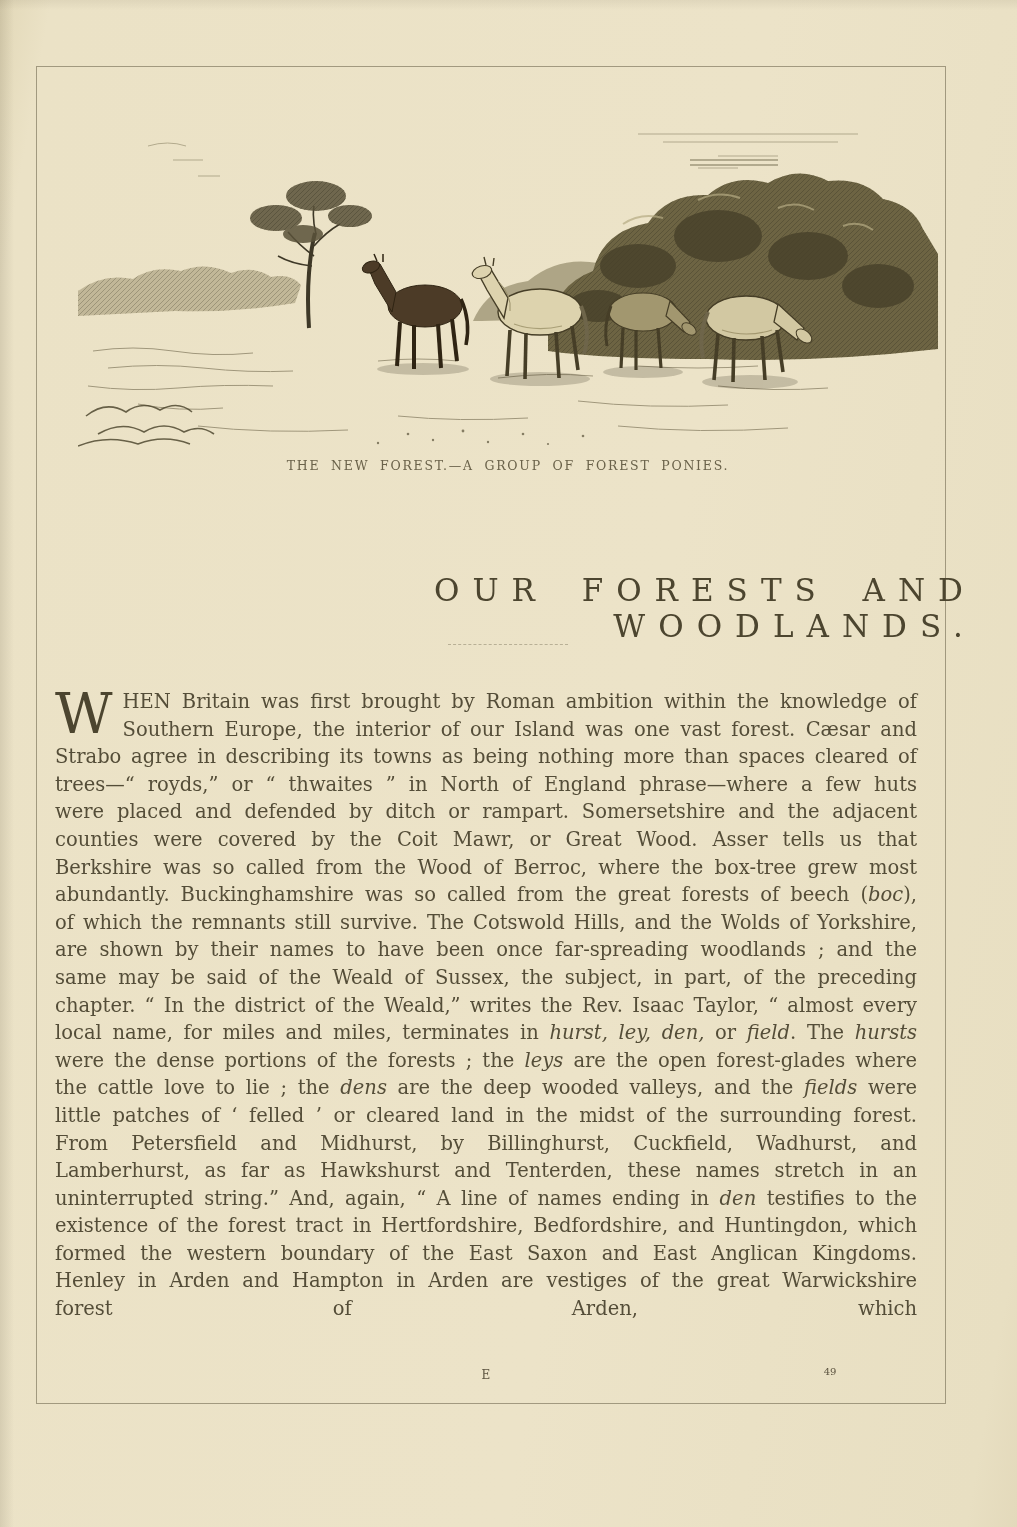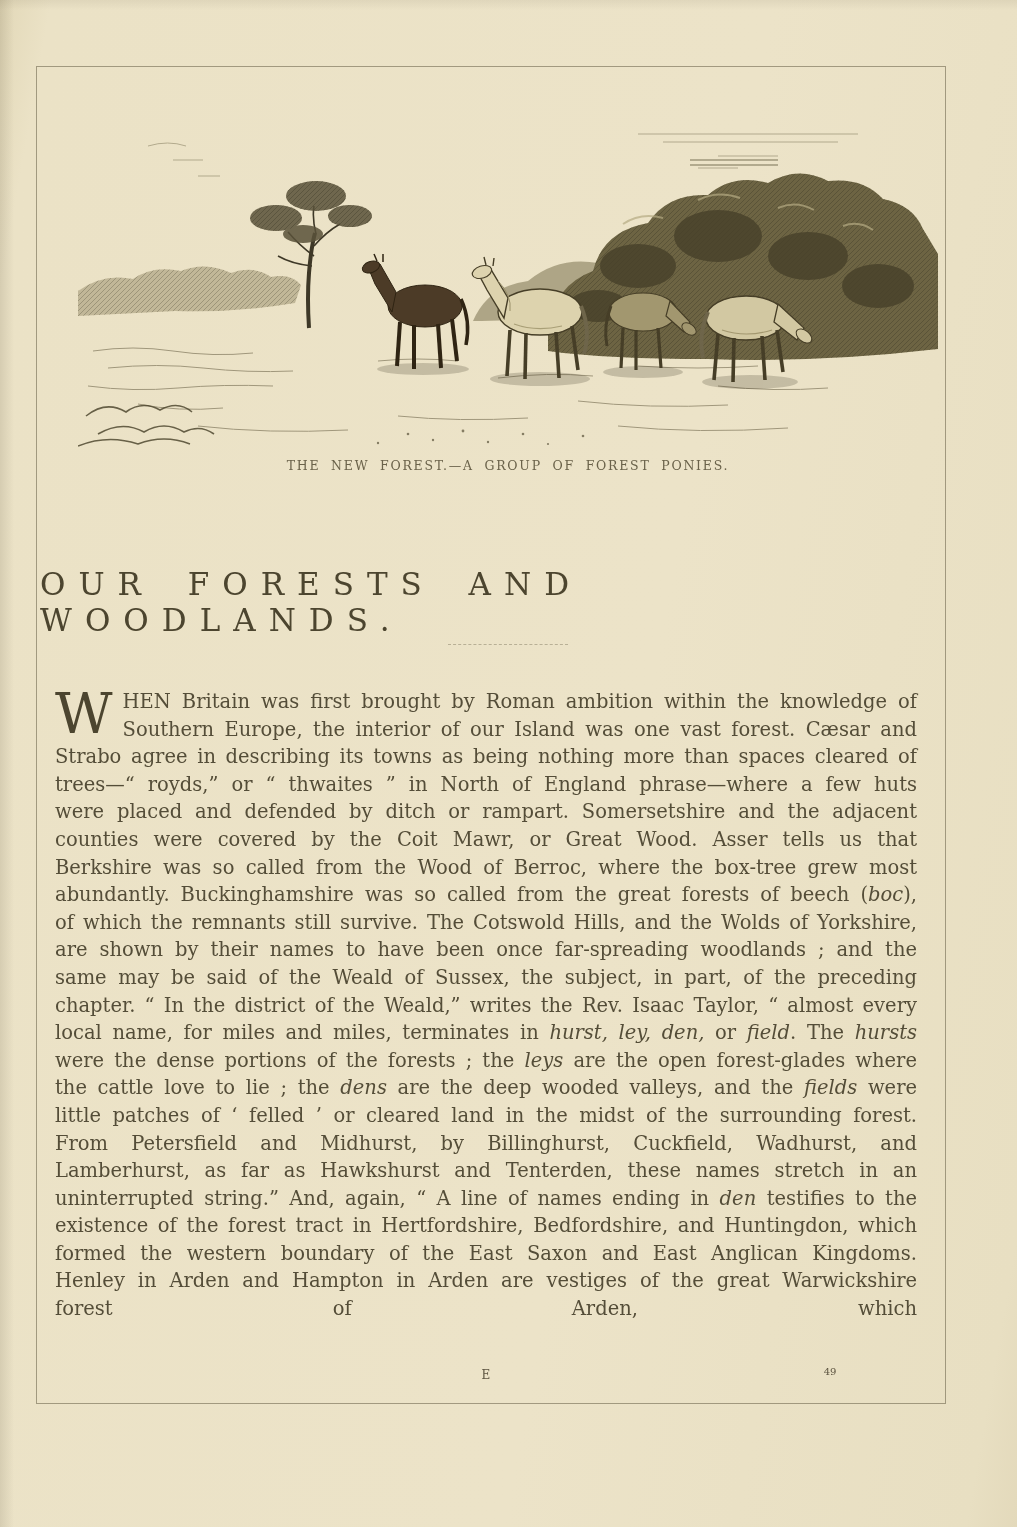--- a/index.html
+++ b/index.html
@@ -29,22 +29,22 @@
   .illustration {
     position:absolute; left:78px; top:116px; width:860px; height:338px;
   }
   .caption {
     position:absolute; left:78px; top:458px; width:860px;
     text-align:center;
     font-size:12.5px; letter-spacing:0.14em; word-spacing:5px;
     color:#6a624a;
   }
   .title {
-    position:absolute; left:40px; top:566px; width:930px; margin:0;
-    text-align:left; font-weight:normal;
+    position:absolute; left:40px; top:566px; width:930px; margin:6px;
+    text-align:right; font-weight:normal;
     font-size:31px; letter-spacing:0.42em; word-spacing:0.35em;
     color:#4c452f;
   }
   .title-rule {
     position:absolute; left:448px; top:644px; width:120px; height:0;
     border-top:1px dashed rgba(88,80,56,0.35);
   }
   .body-text {
     position:absolute; left:55px; top:688px; width:862px;
     font-size:19.5px; line-height:27.6px;

